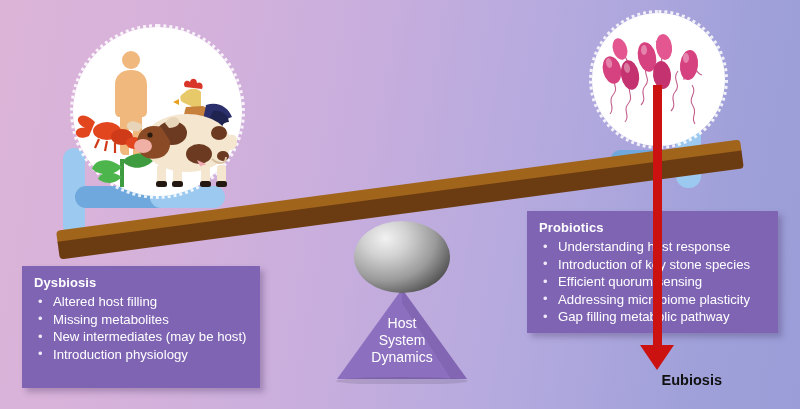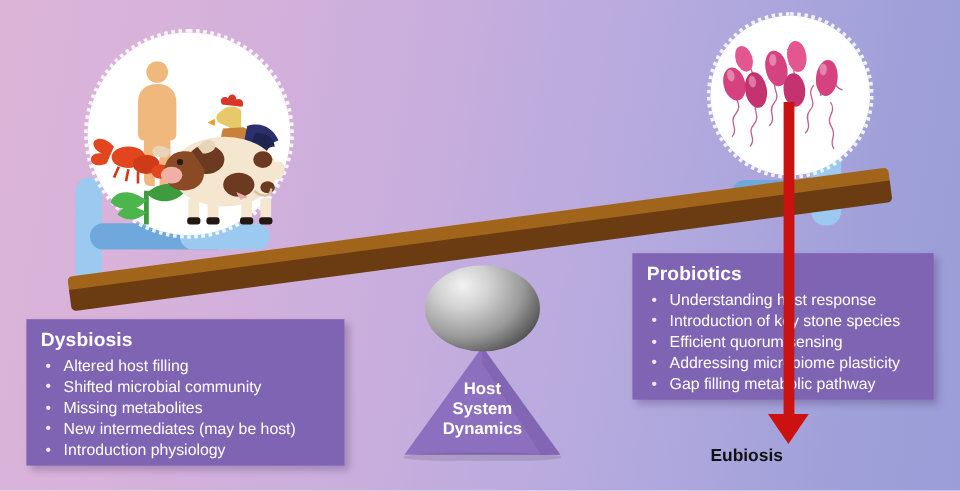--- a/index.html
+++ b/index.html
@@ -135,44 +135,43 @@
   .fulcrum svg { display: block; }
   .fulcrum-text {
     position: absolute;
     left: 0; top: 26px;
     width: 138px;
     text-align: center;
     color: #ffffff;
     font-size: 14px;
     line-height: 17px;
     z-index: 5;
-    font-weight: bold;
   }
 
   
   .infobox {
     position: absolute;
     background: #7f64b4;
     box-shadow: 4px 4px 6px rgba(70,50,100,0.32);
     color: #ffffff;
     box-sizing: border-box;
     z-index: 8;
   }
   .box-dysbiosis {
     left: 22px; top: 266px;
-    width: 265px; height: 122px;
+    width: 238px; height: 122px;
     padding: 9px 10px 8px 12px;
   }
   .box-probiotics {
     left: 527px; top: 211px;
     width: 251px; height: 122px;
     padding: 9px 10px 8px 12px;
   }
   .infobox .title {
-    font-size: 16px;
+    font-size: 13px;
     font-weight: bold;
     margin: 0 0 3px 0;
     letter-spacing: 0.1px;
   }
   .infobox ul {
     list-style: none;
     margin: 0;
     padding: 0;
   }
   .infobox li {
@@ -205,21 +204,21 @@
     width: 0; height: 0;
     border-left: 17px solid transparent;
     border-right: 17px solid transparent;
     border-top: 25px solid #cc1111;
     z-index: 9;
   }
   .eubiosis {
     position: absolute;
     left: 592px; top: 372px;
     width: 130px;
-    text-align: left;
+    text-align: right;
     color: #111111;
     font-size: 14.5px;
     font-weight: bold;
     z-index: 10;
   }
 
   
   .art { position: absolute; }
 </style>
 </head>
@@ -351,21 +350,20 @@
   <div class="sphere"></div>
 
   <div class="arrow-stem"></div>
   <div class="arrow-head"></div>
   <div class="eubiosis">Eubiosis</div>
 
   <div class="infobox box-dysbiosis">
     <div class="title">Dysbiosis</div>
     <ul>
       <li>Altered host filling</li>
-      <li>Shifted microbial community</li>
       <li>Missing metabolites</li>
       <li>New intermediates (may be host)</li>
       <li>Introduction physiology</li>
     </ul>
   </div>
 
   <div class="infobox box-probiotics">
     <div class="title">Probiotics</div>
     <ul>
       <li>Understanding host response</li>

